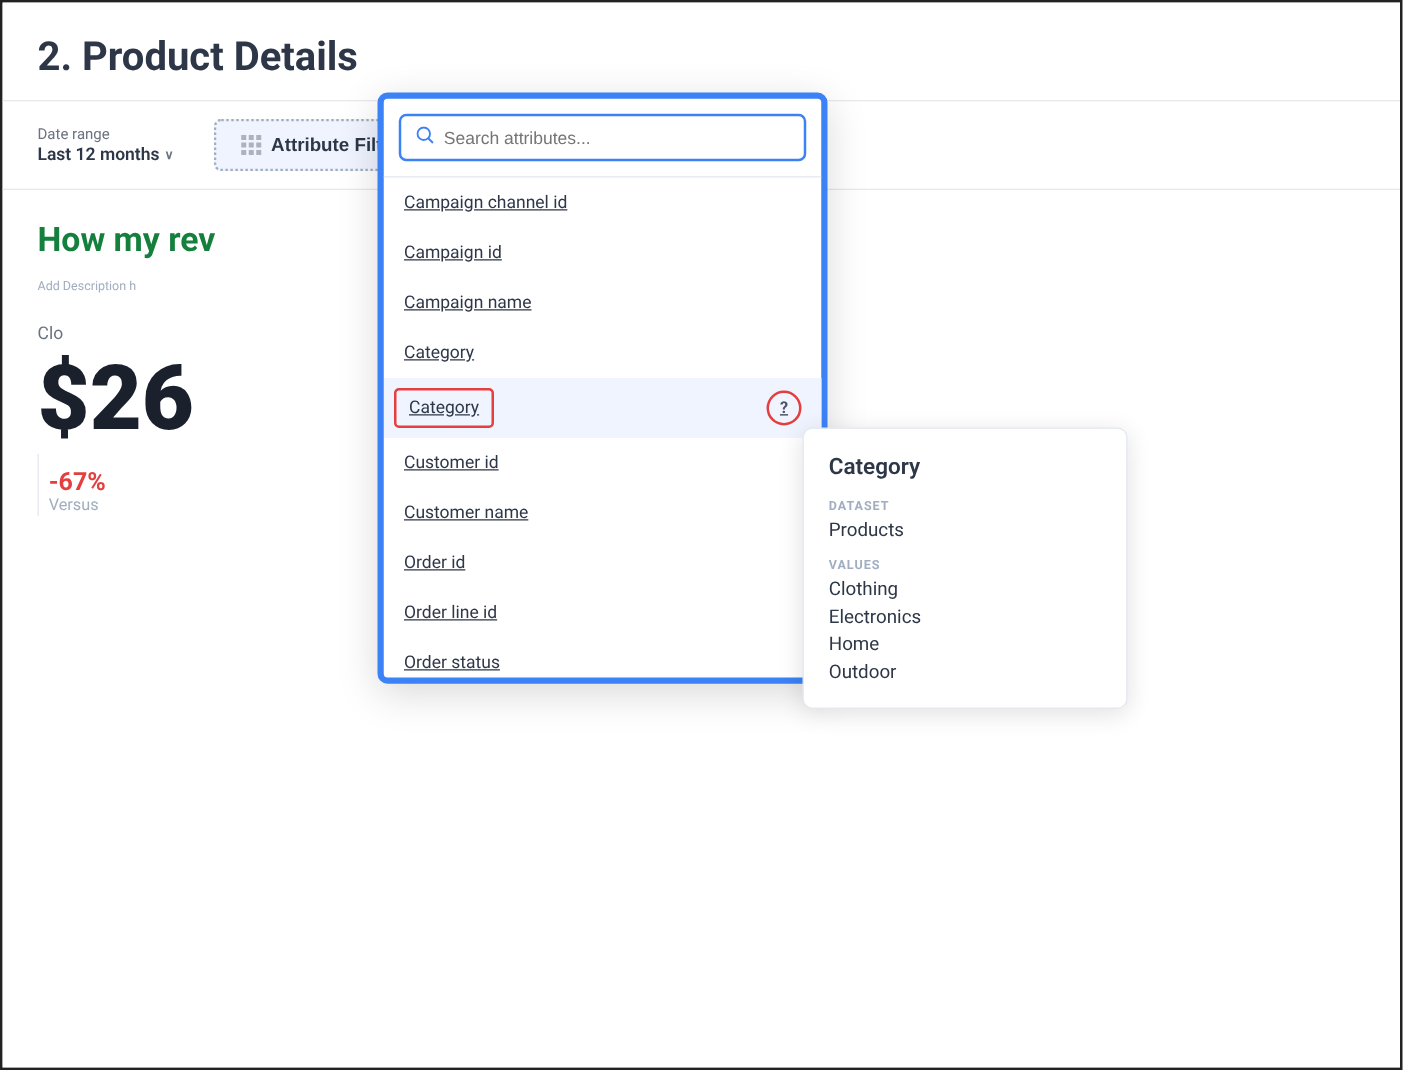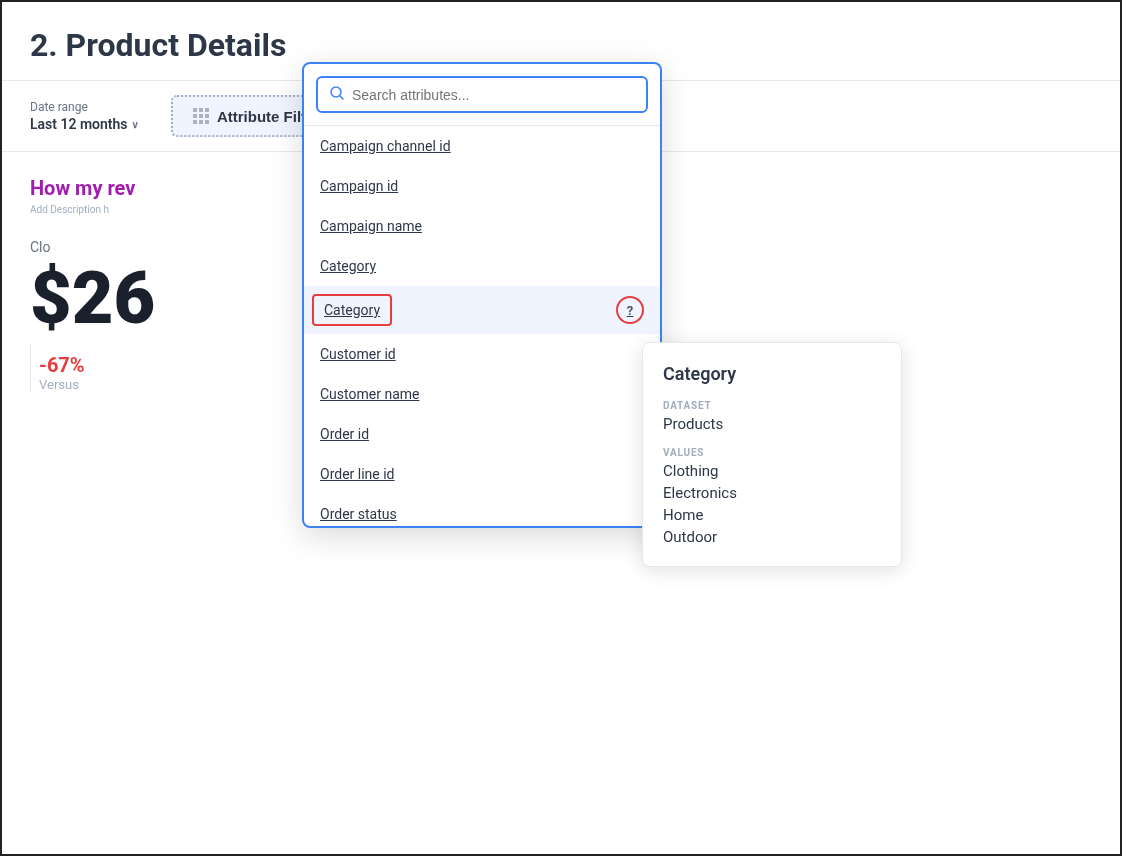--- a/index.html
+++ b/index.html
@@ -108,24 +108,24 @@
     .filter-icon {
       font-size: 13px;
     }
 
     
     .content-area {
       padding: 24px 28px;
       position: relative;
     }
     .section-title {
-      font-size: 20px;
-      font-weight: 700;
-      color: #a21caf;
-      margin-bottom: 4px;
+      font-size: 27px;
+      font-weight: 700;
+      color: #15803d;
+      margin-bottom: 16px;
     }
     .section-desc {
       font-size: 10px;
       color: #a0aec0;
       margin-bottom: 24px;
     }
 
     .metric-label {
       font-size: 14px;
       color: #6b7280;
@@ -144,25 +144,25 @@
       margin-top: 8px;
     }
     .metric-versus {
       font-size: 13px;
       color: #a0aec0;
     }
 
     
     .dropdown-panel {
       position: absolute;
-      top: 60px;
+      top: 72px;
       left: 300px;
       width: 360px;
       background: #fff;
-      border: 2px solid #3b82f6;
+      border: 5px solid #3b82f6;
       border-radius: 8px;
       box-shadow: 0 8px 32px rgba(0,0,0,0.15);
       z-index: 100;
     }
 
     .search-box {
       padding: 12px;
       border-bottom: 1px solid #e2e8f0;
     }
     .search-input-wrapper {

